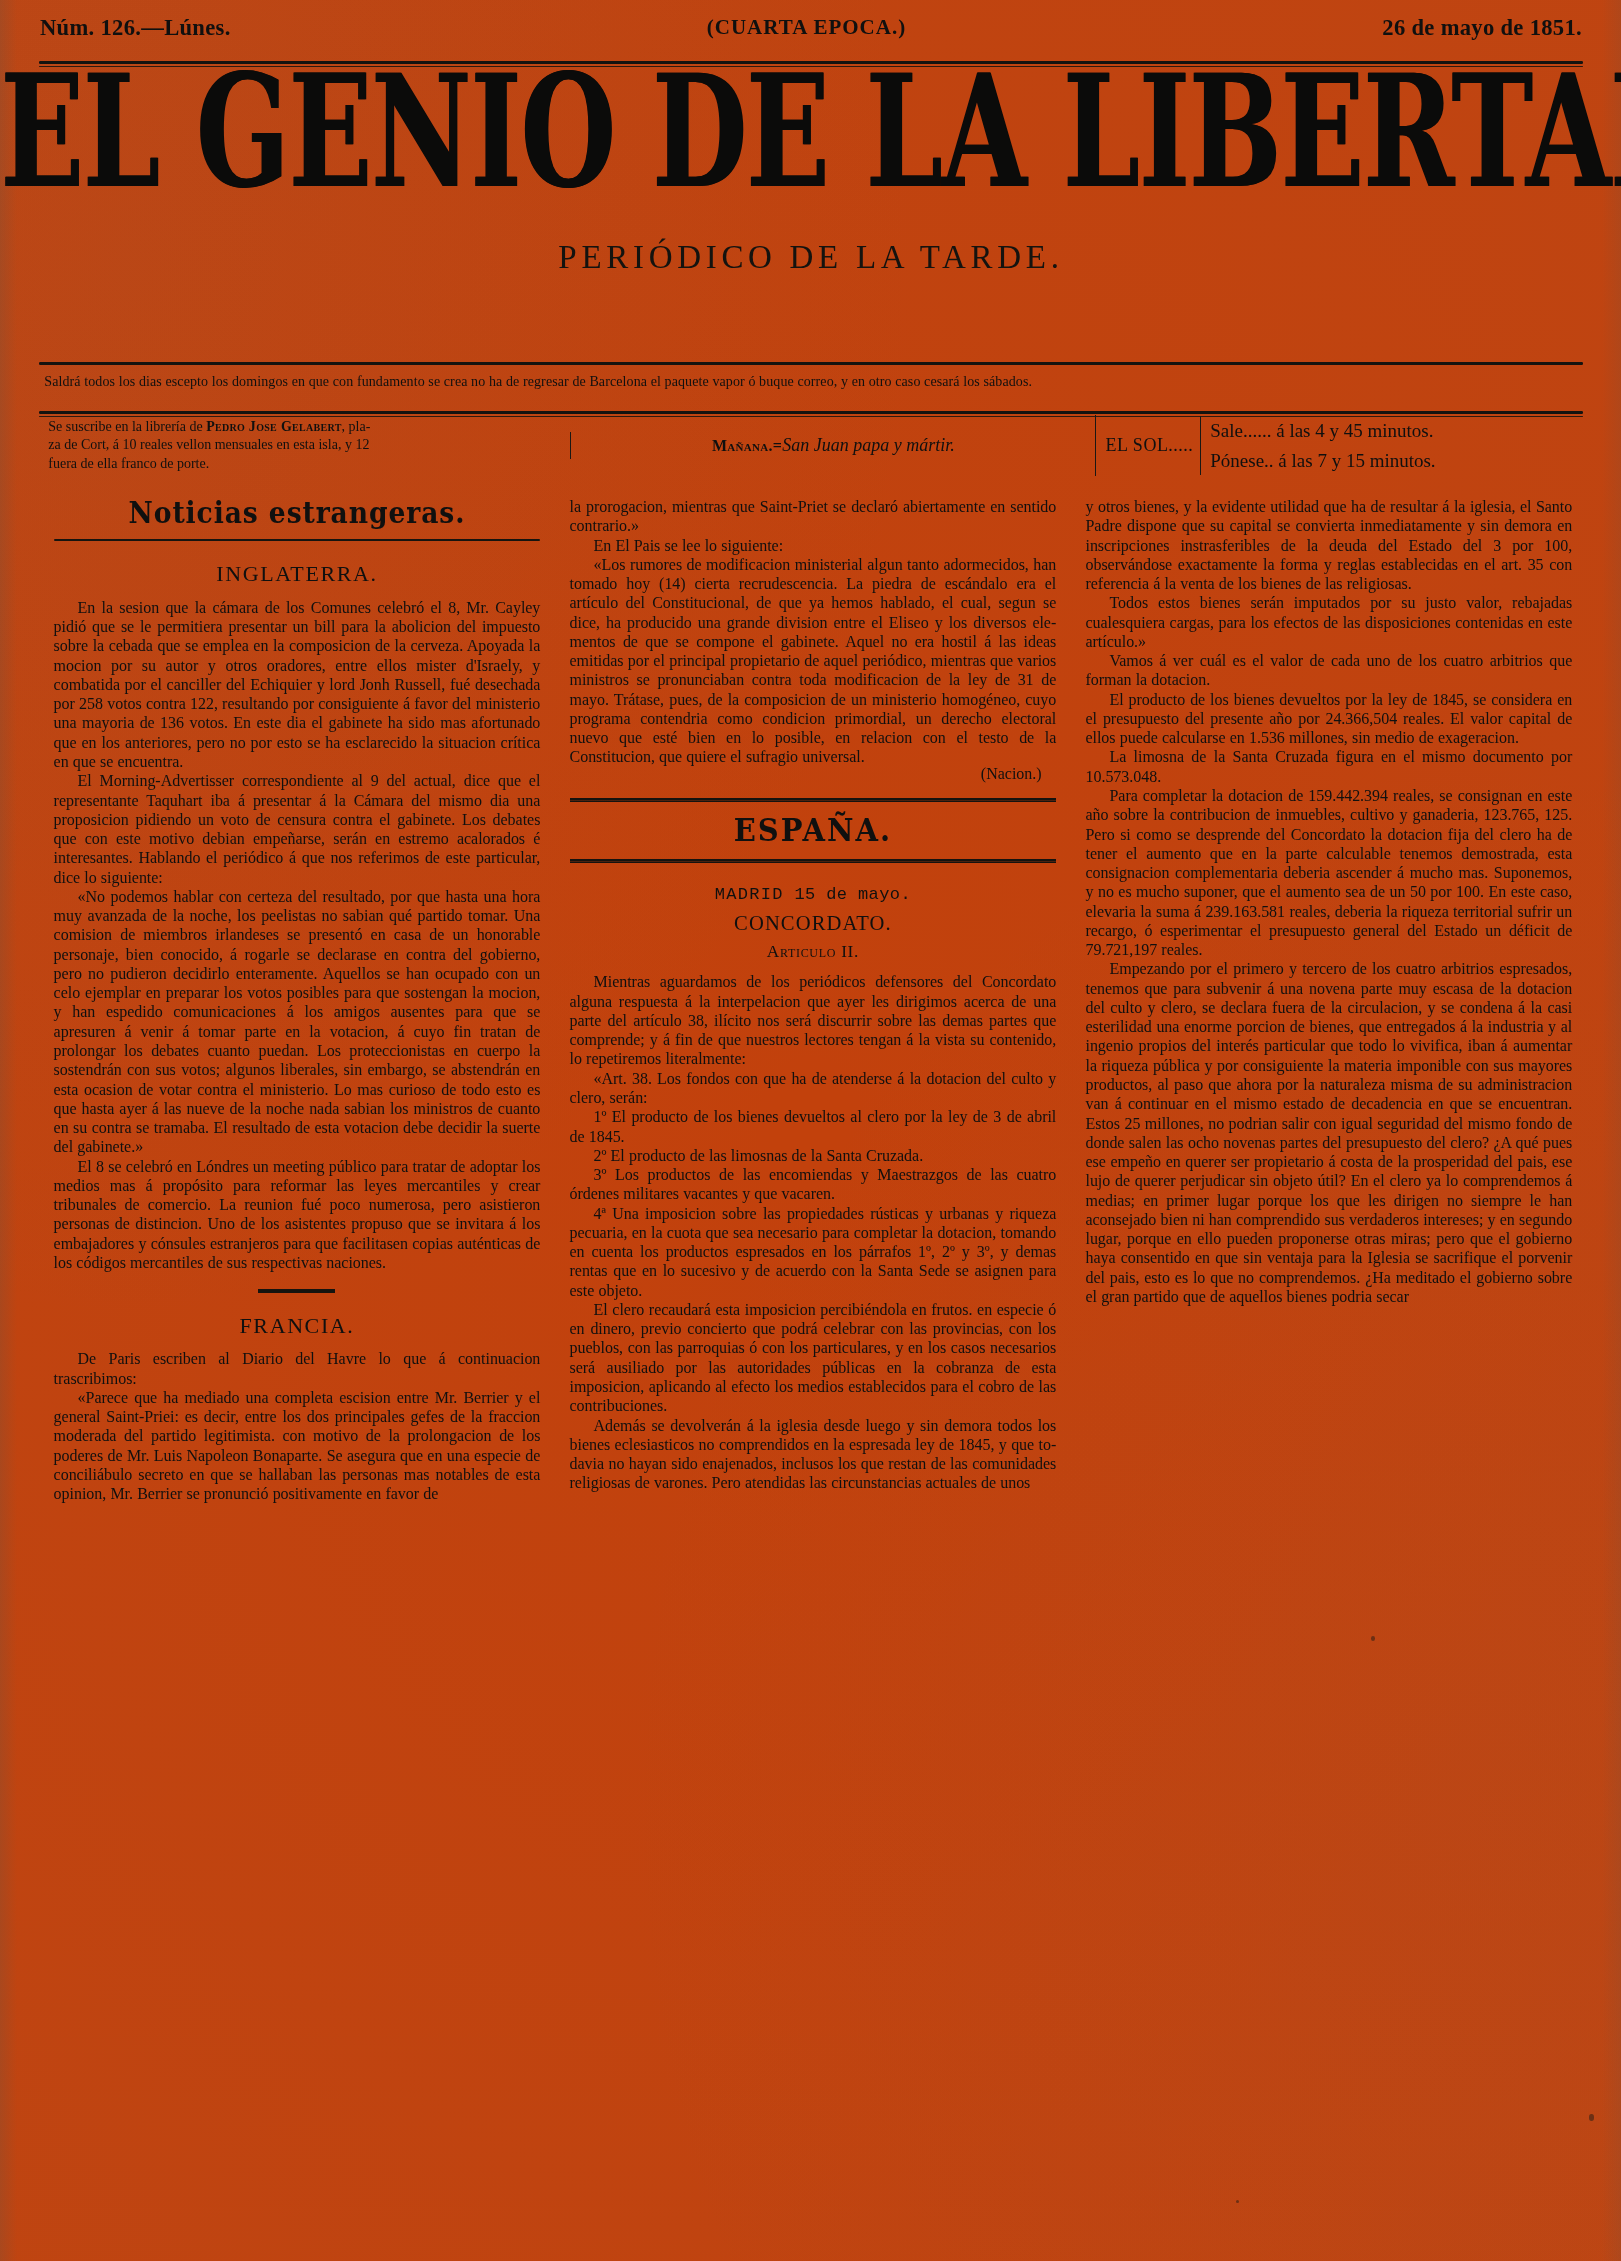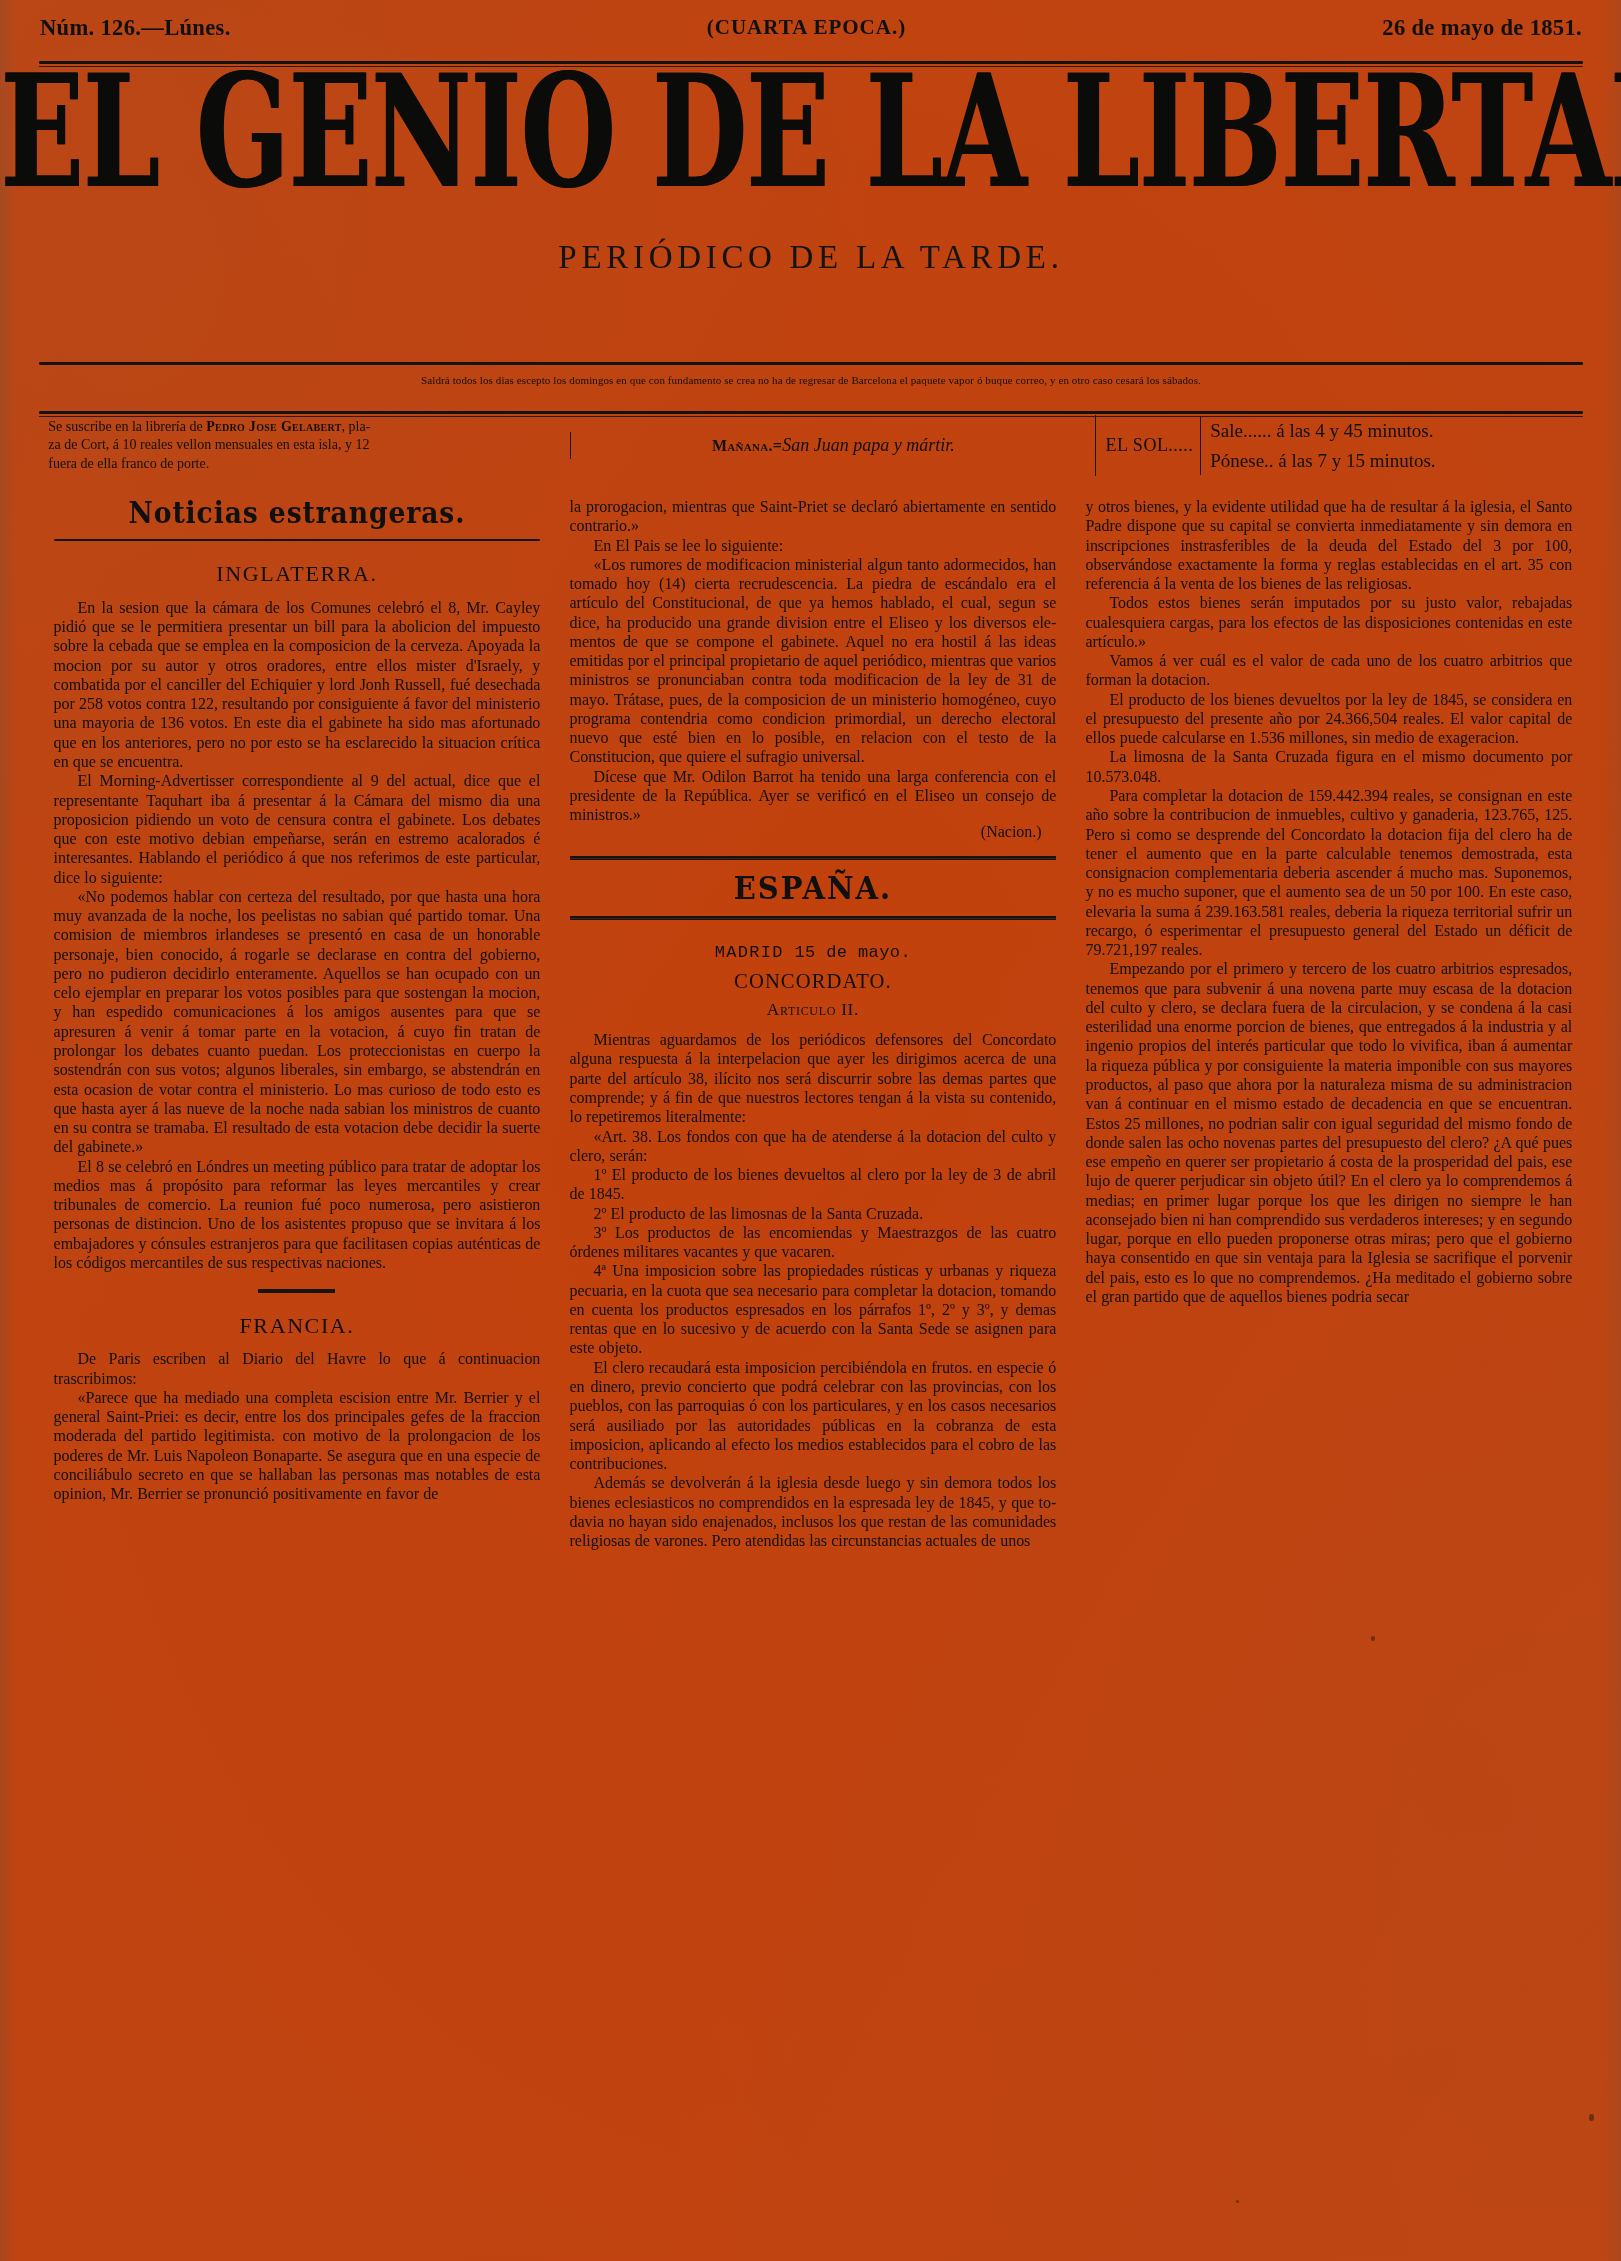--- a/index.html
+++ b/index.html
@@ -107,22 +107,22 @@
     letter-spacing: 4.7px;
     color: #14130f;
   }
 
   
   .notice-band {
     position: absolute;
     left: 39px; right: 39px; top: 362px;
   }
   .notice-text {
-    font-size: 11px;
-    text-align: center;
+    font-size: 14px;
+    text-align: left;
     padding: 9.3px 5.3px 6.6px 5.3px;
     letter-spacing: 0.1px;
     white-space: nowrap;
   }
   .rule-thin {
     height: 2.7px;
     background: #15130f;
     border-radius: 1.3px;
   }
 
@@ -323,21 +323,20 @@
 
       <h3 class="country-head">FRANCIA.</h3>
       <p class="body">De Paris escriben al Diario del Havre lo que á continuacion trascribimos:</p>
       <p class="body">«Parece que ha mediado una completa escision entre Mr. Berrier y el general Saint-Priei: es de­cir, entre los dos principales gefes de la fraccion moderada del partido legitimista. con motivo de la prolongacion de los poderes de Mr. Luis Na­poleon Bonaparte. Se asegura que en una espe­cie de conciliábulo secreto en que se hallaban las personas mas notables de esta opinion, Mr. Berrier se pronunció positivamente en favor de</p>
     </div>
 
     <div class="col">
       <p class="body noindent">la prorogacion, mientras que Saint-Priet se de­claró abiertamente en sentido contrario.»</p>
       <p class="body">En El Pais se lee lo siguiente:</p>
       <p class="body">«Los rumores de modificacion ministerial al­gun tanto adormecidos, han tomado hoy (14) cierta recrudescencia. La piedra de escándalo era el artículo del Constitucional, de que ya hemos hablado, el cual, segun se dice, ha producido una grande division entre el Eliseo y los diversos ele­mentos de que se compone el gabinete. Aquel no era hostil á las ideas emitidas por el principal propietario de aquel periódico, mientras que va­rios ministros se pronunciaban contra toda mo­dificacion de la ley de 31 de mayo. Trátase, pues, de la composicion de un ministerio homo­géneo, cuyo programa contendria como condicion primordial, un derecho electoral nuevo que esté bien en lo posible, en relacion con el testo de la Constitucion, que quiere el sufragio universal.</p>
-      <p class="body">Dícese que Mr. Odilon Barrot ha tenido una larga conferencia con el presidente de la Repú­blica. Ayer se verificó en el Eliseo un consejo de ministros.»</p>
       <div class="source-line">(Nacion.)</div>
 
       <div class="espana-block">
         <div class="espana-rule-top"></div>
         <h2 class="espana">ESPAÑA.</h2>
         <div class="espana-rule-bot"></div>
       </div>
 
       <div class="dateline">
         <span class="city">MADRID</span><span> 15 de mayo.</span>

